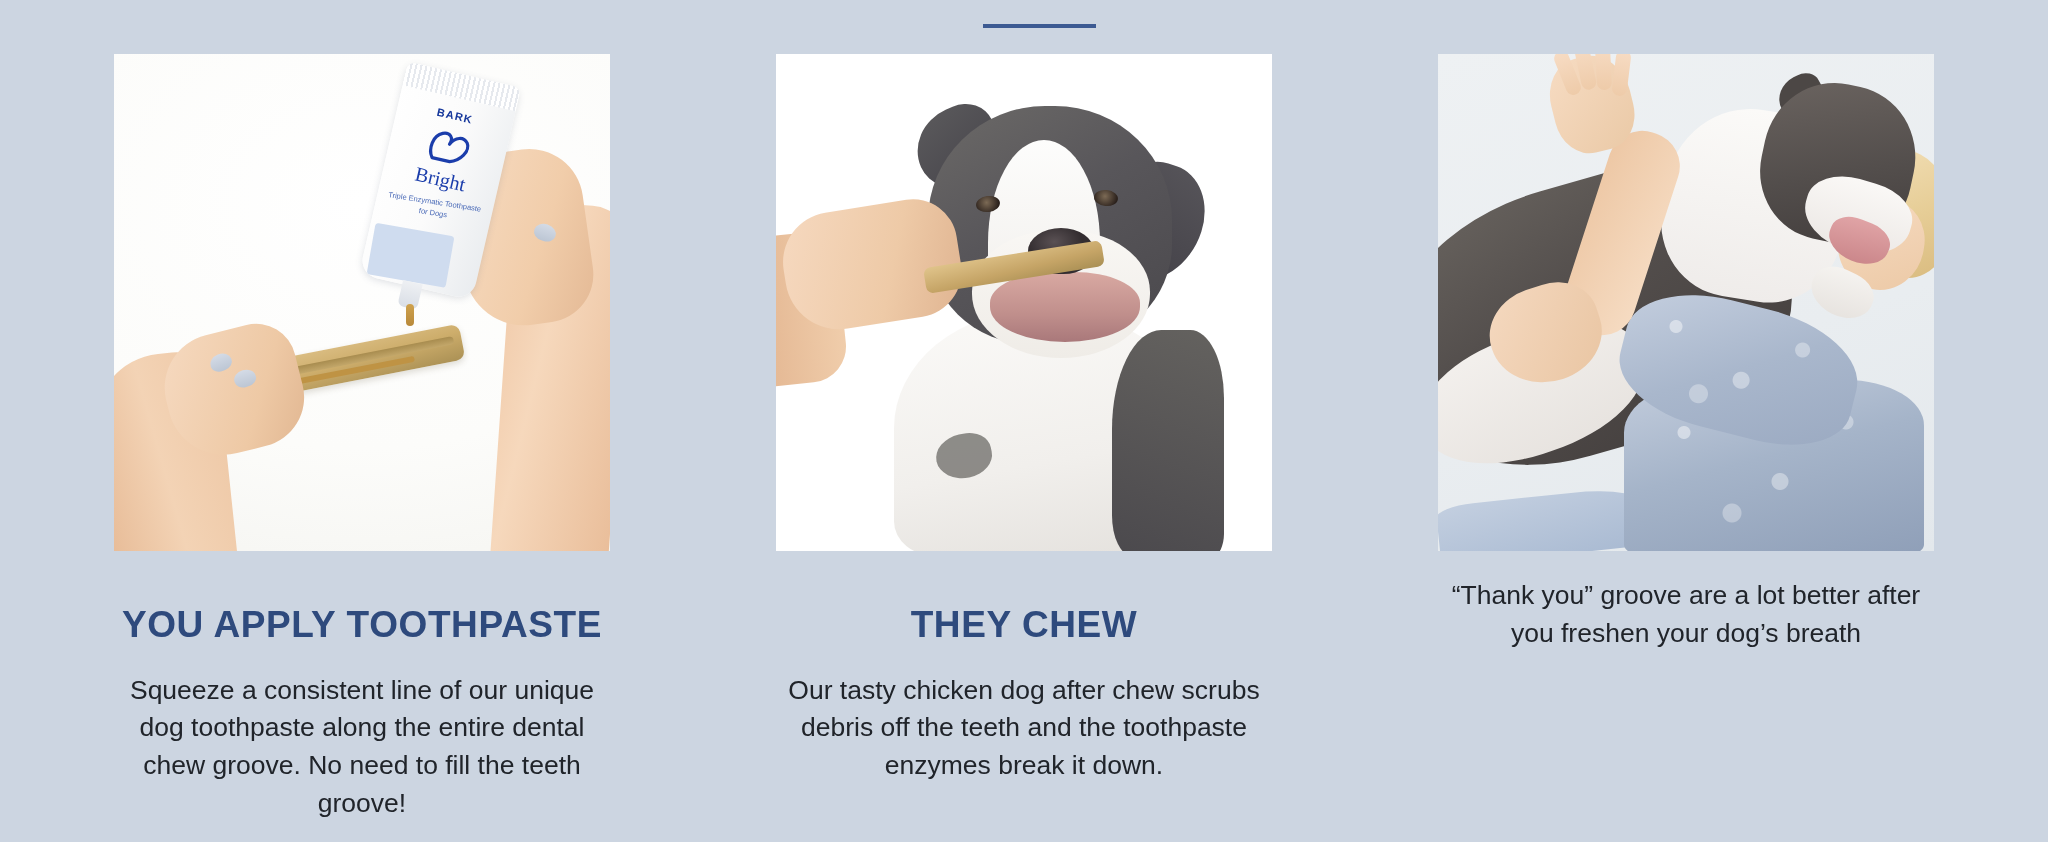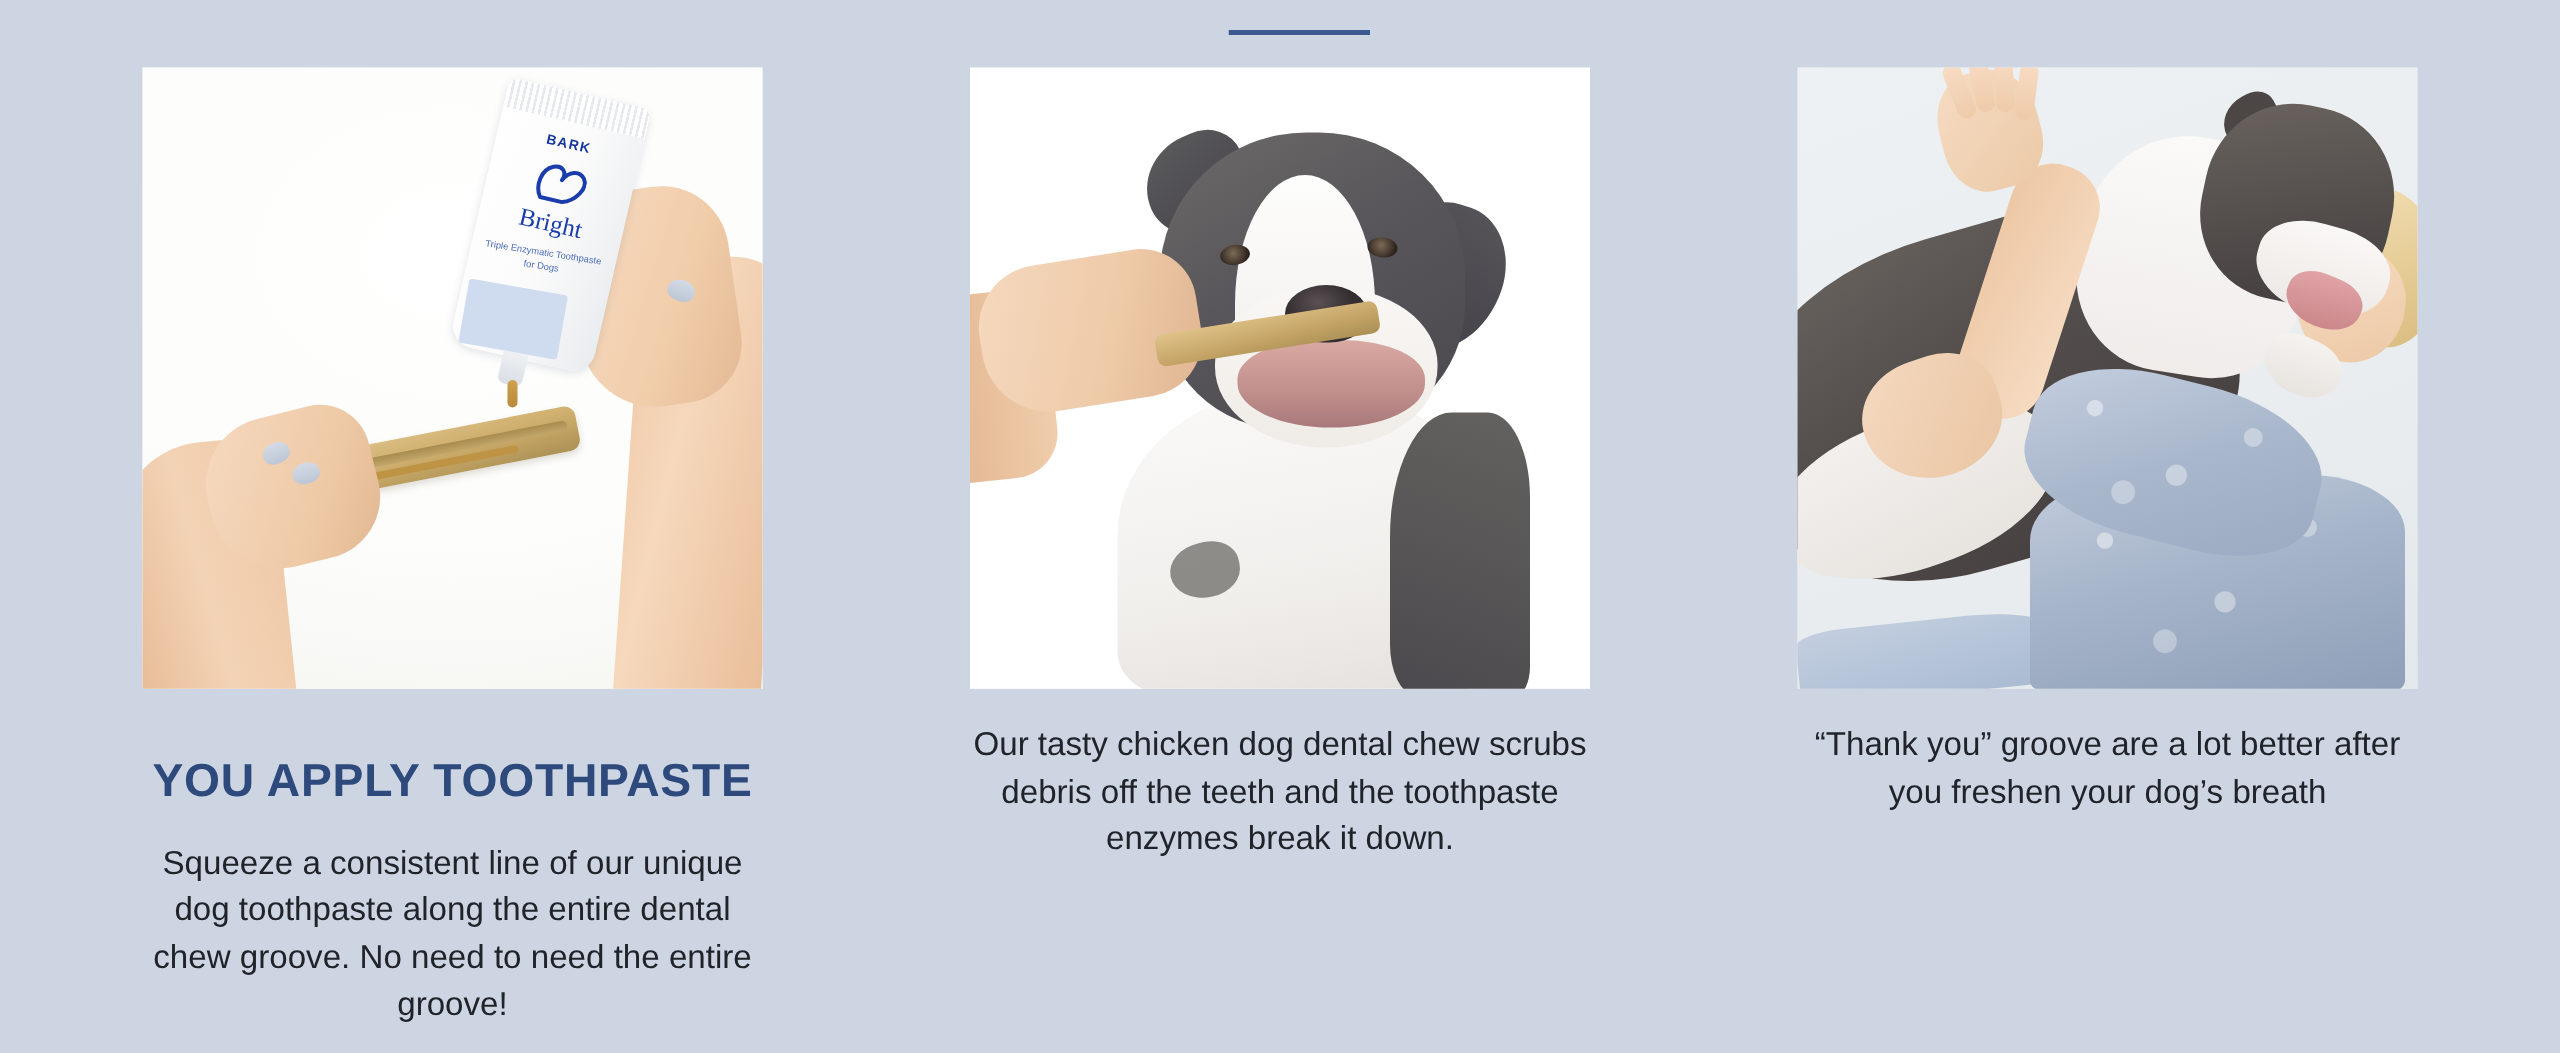--- a/index.html
+++ b/index.html
@@ -515,21 +515,21 @@
           </div>
         </div>
 
         <div class="c1-arm-l"></div>
         <div class="c1-hand-l"></div>
         <div class="c1-nail n1"></div>
         <div class="c1-nail n2"></div>
       </div>
 
       <div class="headline">YOU APPLY TOOTHPASTE</div>
-      <div class="body-text">Squeeze a consistent line of our unique dog toothpaste along the entire dental chew groove. No need to need the entire groove!</div>
+      <div class="body-text">Squeeze a consistent line of our unique dog toothpaste along the entire dental chew groove. No need to fill the teeth groove!</div>
     </div>
 
     <div class="column">
       <div class="card">
         <div class="c2-bg"></div>
 
         <div class="c2-ear-l"></div>
         <div class="c2-ear-r"></div>
         <div class="c2-chest"></div>
         <div class="c2-shoulder-r"></div>
@@ -540,21 +540,22 @@
         <div class="c2-mouth"></div>
         <div class="c2-nose"></div>
         <div class="c2-eye-l"></div>
         <div class="c2-eye-r"></div>
 
         <div class="c2-arm"></div>
         <div class="c2-hand"></div>
         <div class="c2-stick"></div>
       </div>
 
-      <div class="body-text">Our tasty chicken dog dental chew scrubs debris off the teeth and the toothpaste enzymes break it down.</div>
+      <div class="headline">THEY CHEW</div>
+      <div class="body-text">Our tasty chicken dog after chew scrubs debris off the teeth and the toothpaste enzymes break it down.</div>
     </div>
 
     <div class="column">
       <div class="card tinted">
         <div class="c3-bg"></div>
 
         <div class="c3-dog-body"></div>
         <div class="c3-dog-belly"></div>
 
         <div class="c3-jeans"></div>

